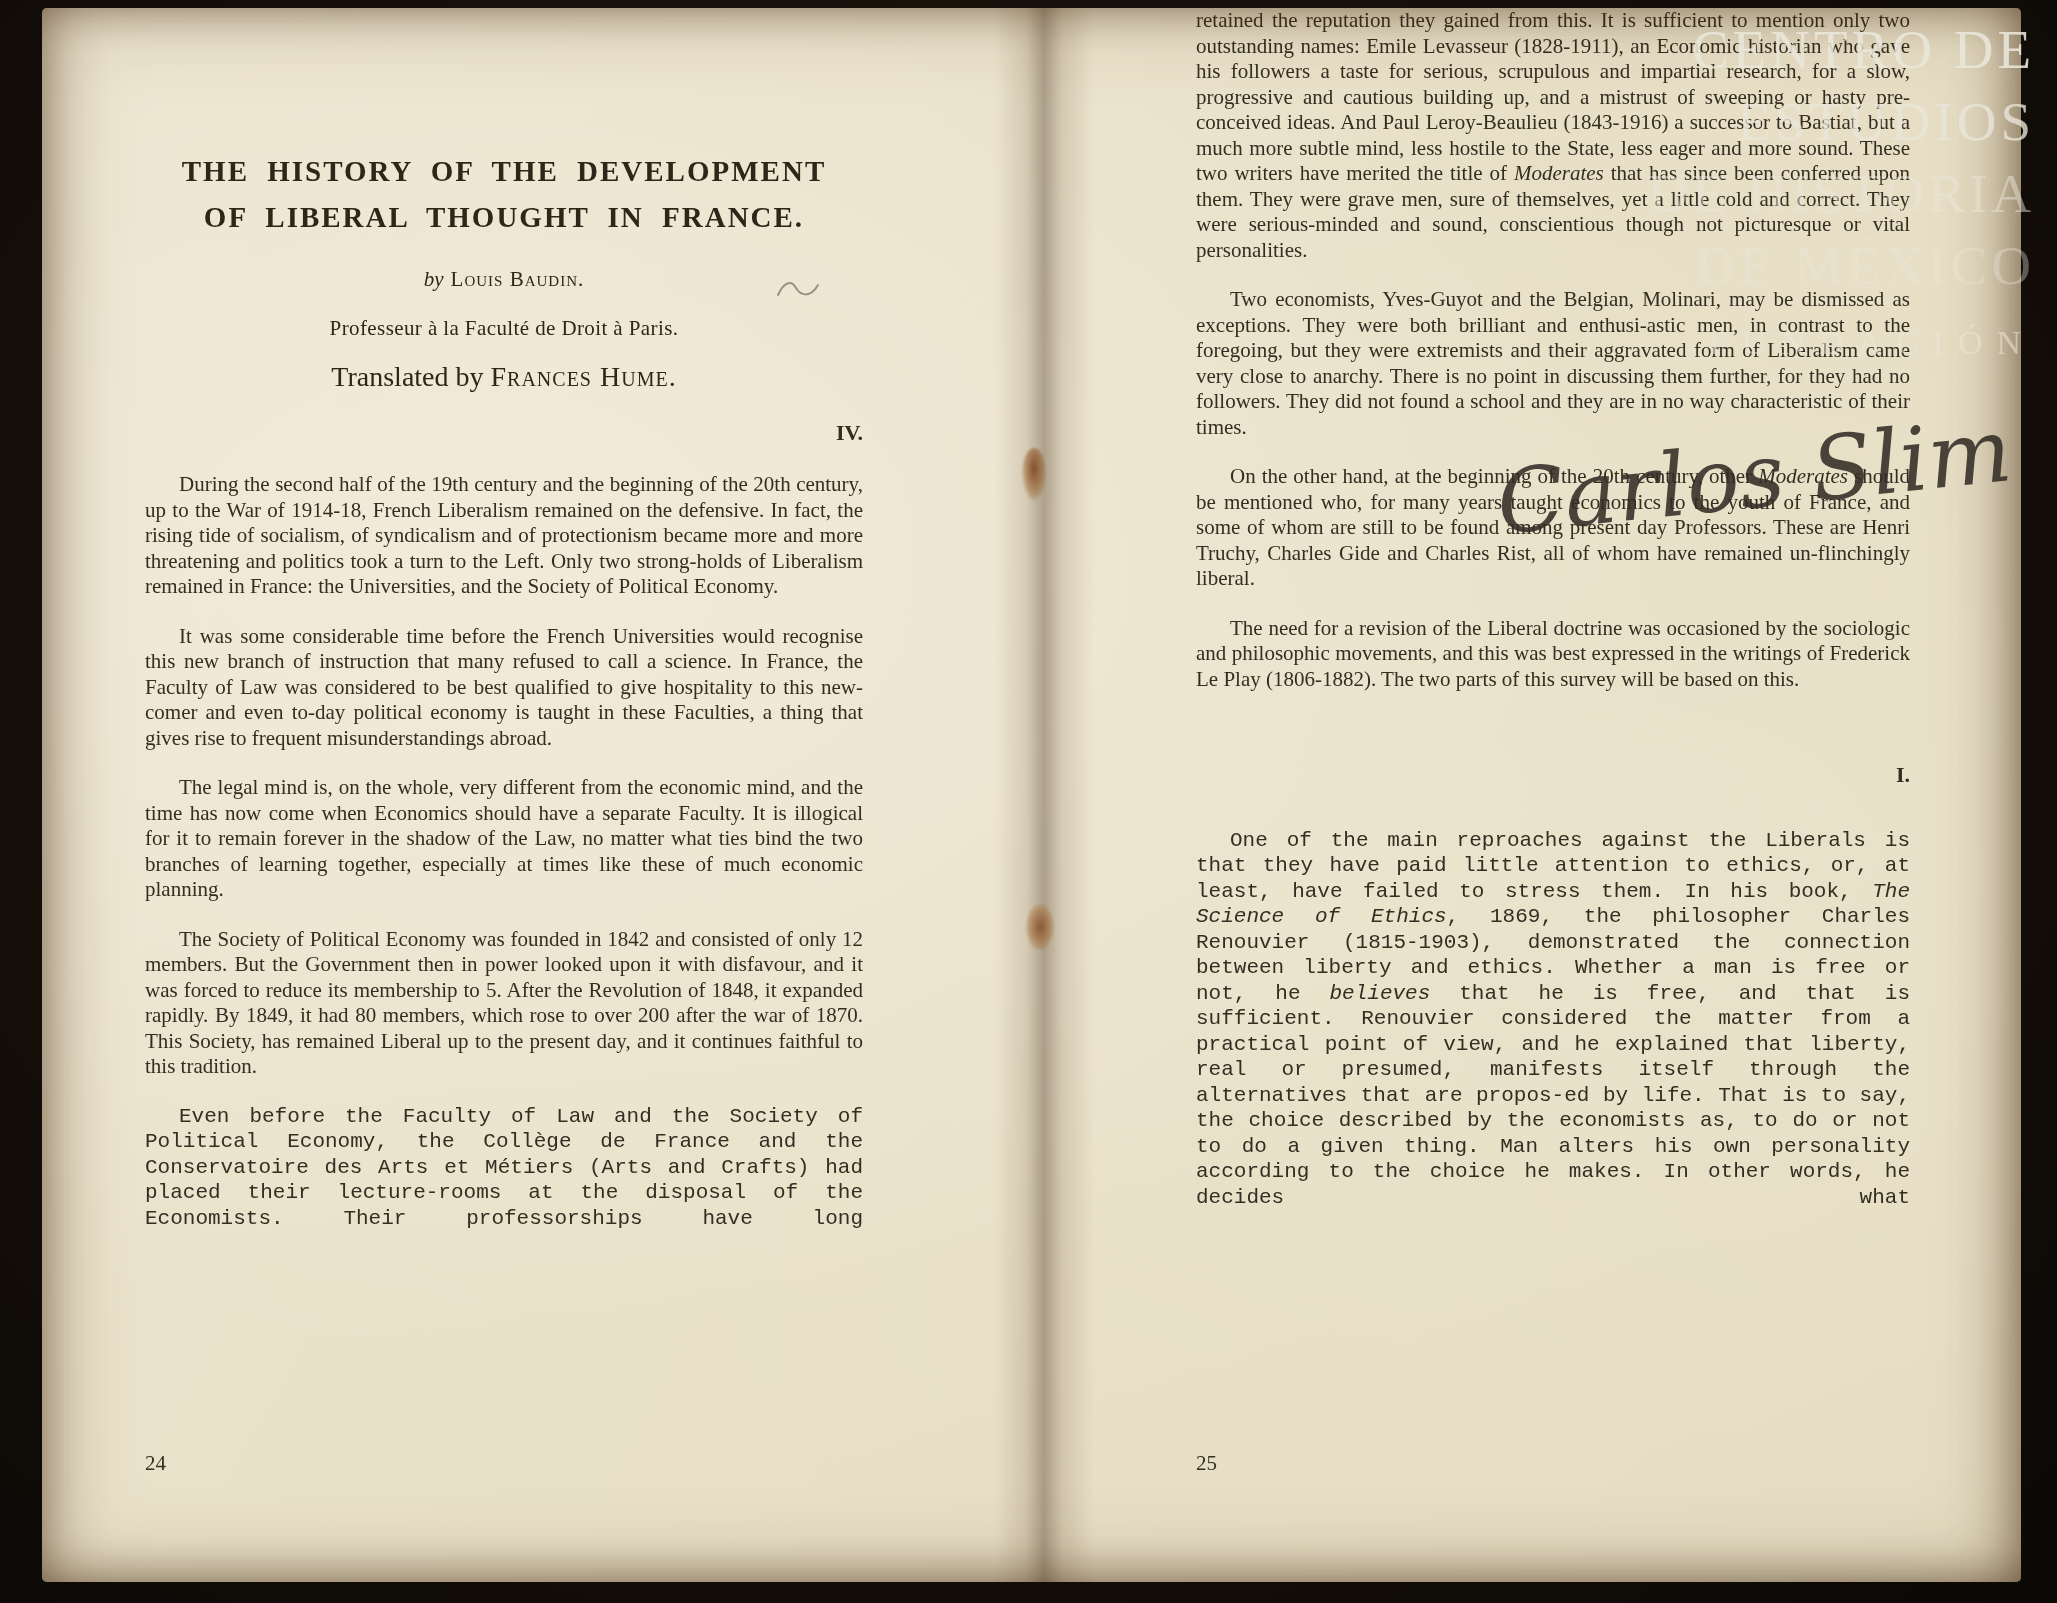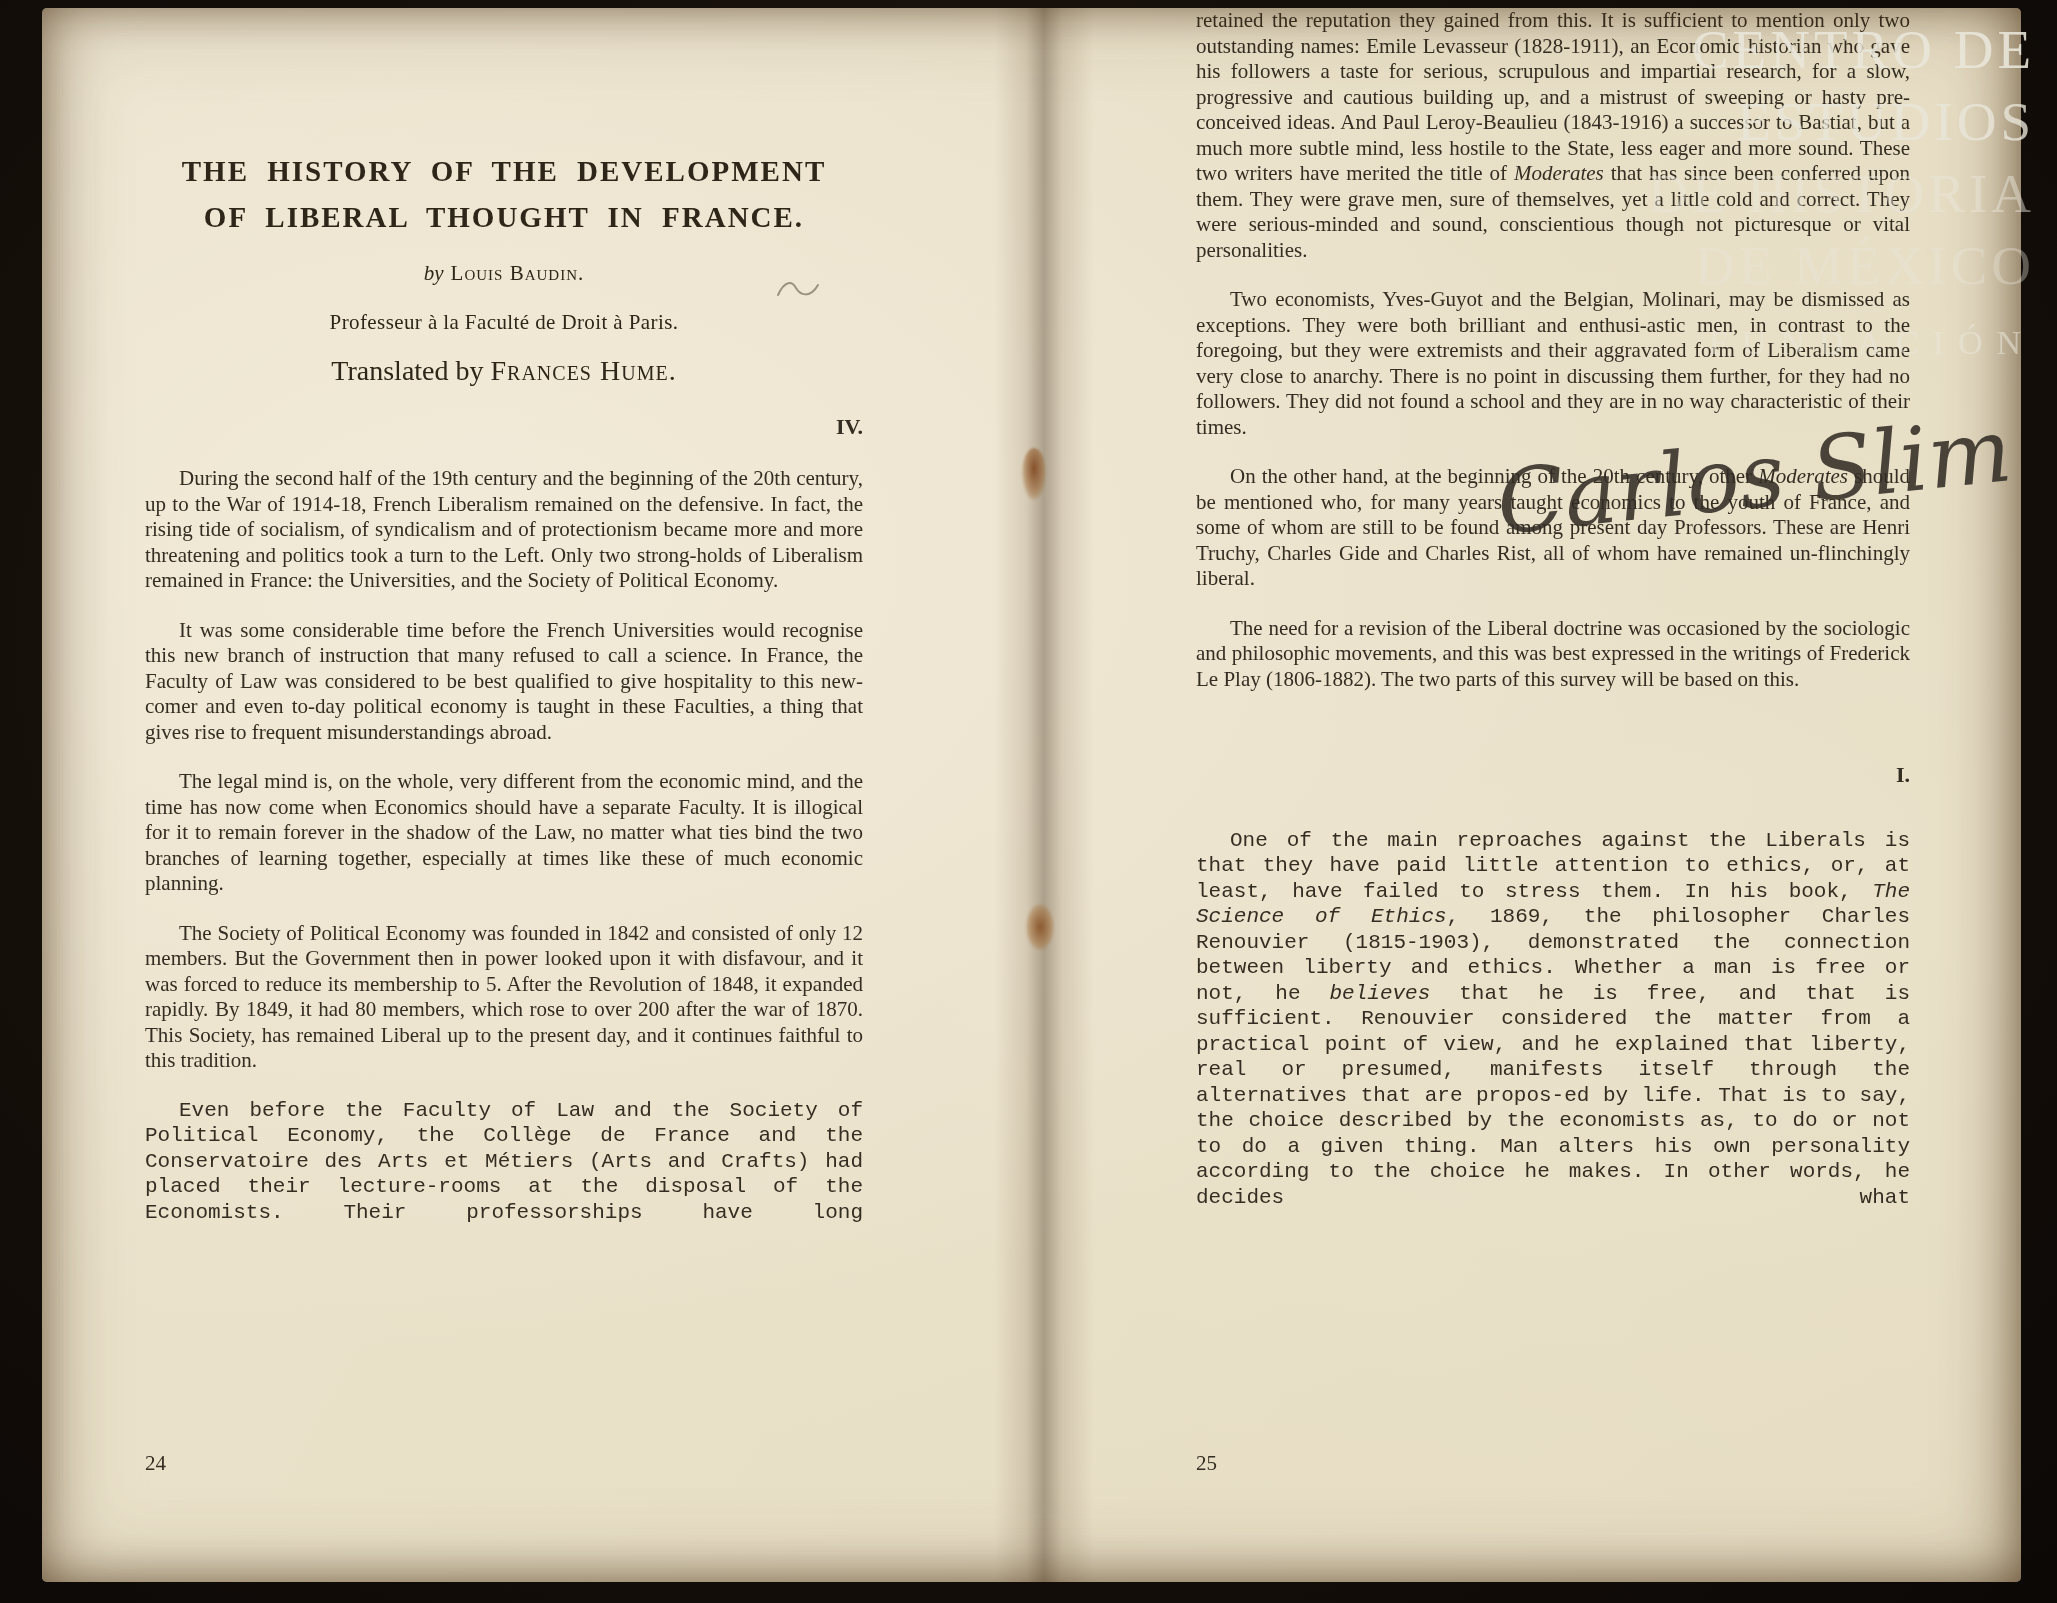--- a/index.html
+++ b/index.html
@@ -40,21 +40,21 @@
   
   .col {
     position:absolute; top:0; height:100%;
     color:#342d21; font-size:21px; line-height:25.5px; text-align:justify; z-index:2;
   }
   .col-left  { left:103px;  width:718px; }
   .col-right { left:1154px; width:714px; }
 
   .front { padding-top:140px; text-align:center; color:#2e2719; }
   .title-line { font-weight:bold; font-size:29px; line-height:46px; letter-spacing:2px; word-spacing:9px; }
-  .byline { margin-top:21px; font-size:21px; }
+  .byline { margin-top:27px; font-size:21px; }
   .byline .by { font-style:italic; margin-right:7px; }
   .smallcaps { font-variant:small-caps; letter-spacing:1px; }
   .affiliation { margin-top:23px; font-size:21px; letter-spacing:0.4px; }
   .translated { margin-top:23px; font-size:28px; }
   .translated span:first-child { margin-right:7px; }
 
   .h-caps {
     text-align:center; font-weight:bold; font-size:27px; letter-spacing:2px;
     word-spacing:16px; margin-top:44px; color:#2e2719;
   }

